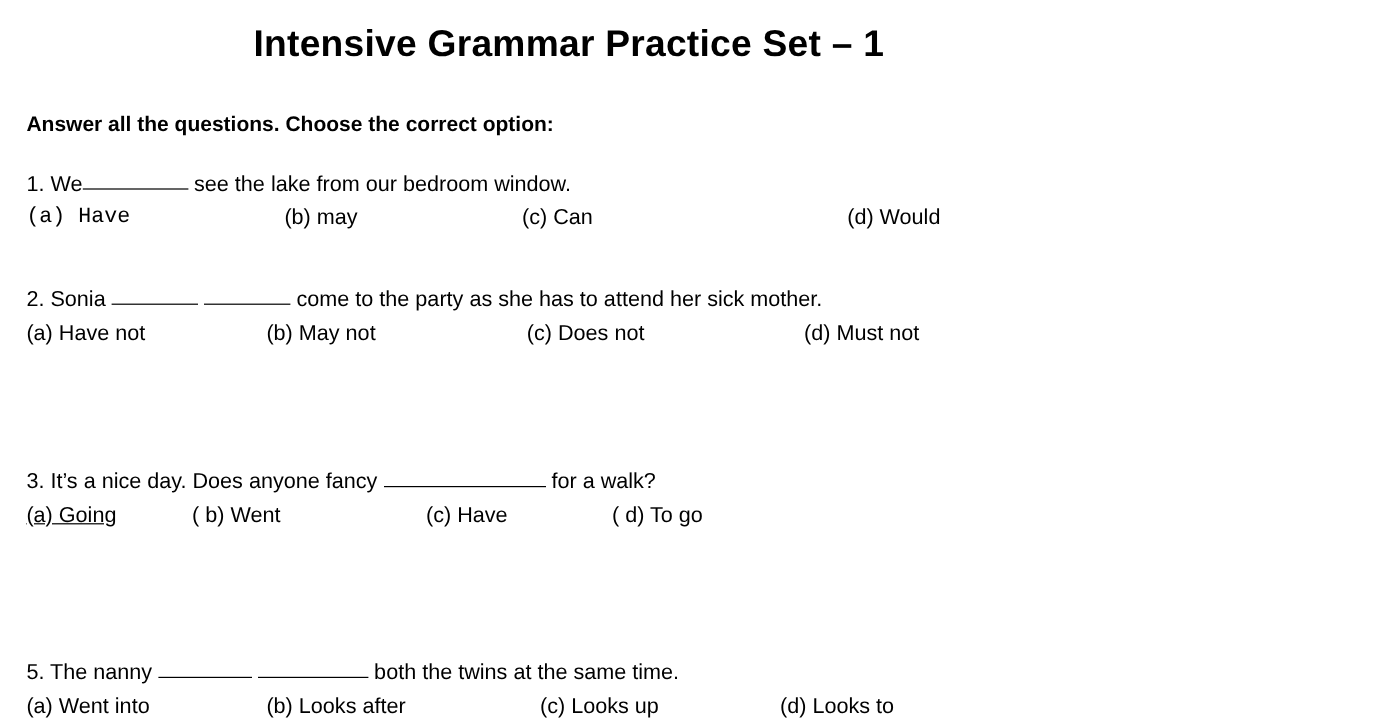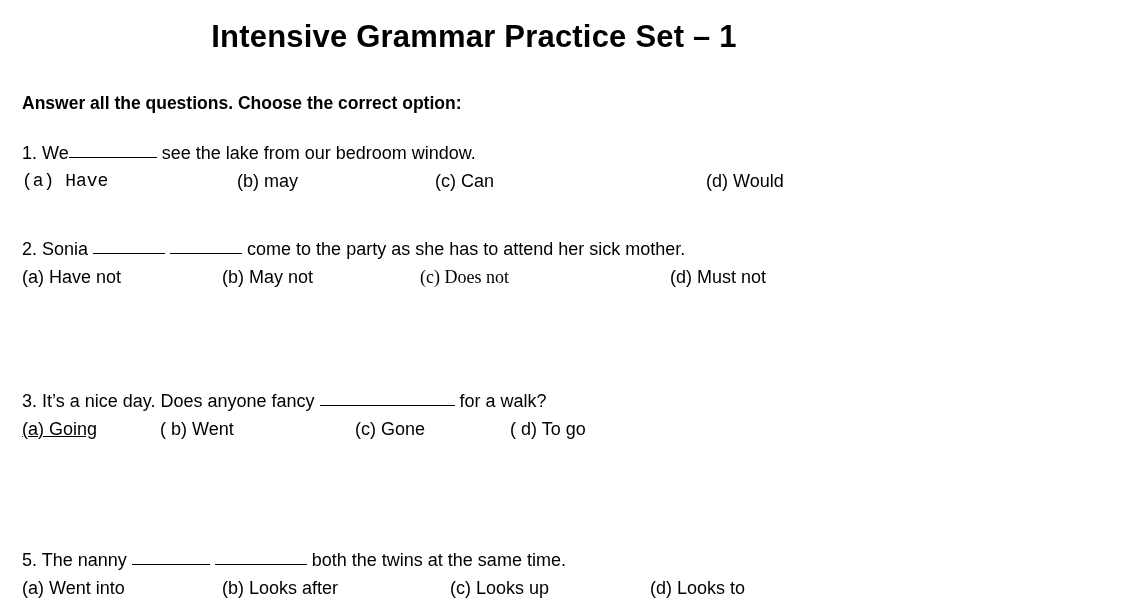--- a/index.html
+++ b/index.html
@@ -88,31 +88,31 @@
         <span class="opt" style="left: 413px;">(c) Can</span>
         <span class="opt" style="left: 684px;">(d) Would</span>
       </div>
   </div>
 
   <div class="qblock" id="q2" style="top:238px;">
     <div class="qtext"><span>2. Sonia </span><span class="blank" style="width: 72px;"></span><span> </span><span class="blank" style="width: 72px;"></span><span> come to the party as she has to attend her sick mother.</span></div>
     <div class="options">
         <span class="opt" style="left: 0px;">(a) Have not</span>
         <span class="opt" style="left: 200px;">(b) May not</span>
-        <span class="opt" style="left: 398px; font-family: Liberation Serif, serif;">(c) Does not</span>
+        <span class="opt" style="left: 417px;">(c) Does not</span>
         <span class="opt" style="left: 648px;">(d) Must not</span>
       </div>
   </div>
 
   <div class="qblock" id="q3" style="top:350px;margin-top:40px;">
     <div class="qtext"><span>3. It’s a nice day. Does anyone fancy </span><span class="blank" style="width: 135px;"></span><span> for a walk?</span></div>
     <div class="options">
         <span class="opt" style="left: 0px; text-decoration: underline;">(a) Going</span>
         <span class="opt" style="left: 138px; text-align: center;">( b) Went</span>
-        <span class="opt" style="left: 333px;">(c) Gone</span>
+        <span class="opt" style="left: 333px;">(c) Have</span>
         <span class="opt" style="left: 488px;">( d) To go</span>
       </div>
   </div>
 
 
   <div class="qblock" id="q5" style="top:525px;margin-top:24px;">
     <div class="qtext"><span>5. The nanny </span><span class="blank" style="width: 78px;"></span><span> </span><span class="blank" style="width: 92px;"></span><span> both the twins at the same time.</span></div>
     <div class="options">
         <span class="opt" style="left: 0px;">(a) Went into</span>
         <span class="opt" style="left: 200px;">(b) Looks after</span>

